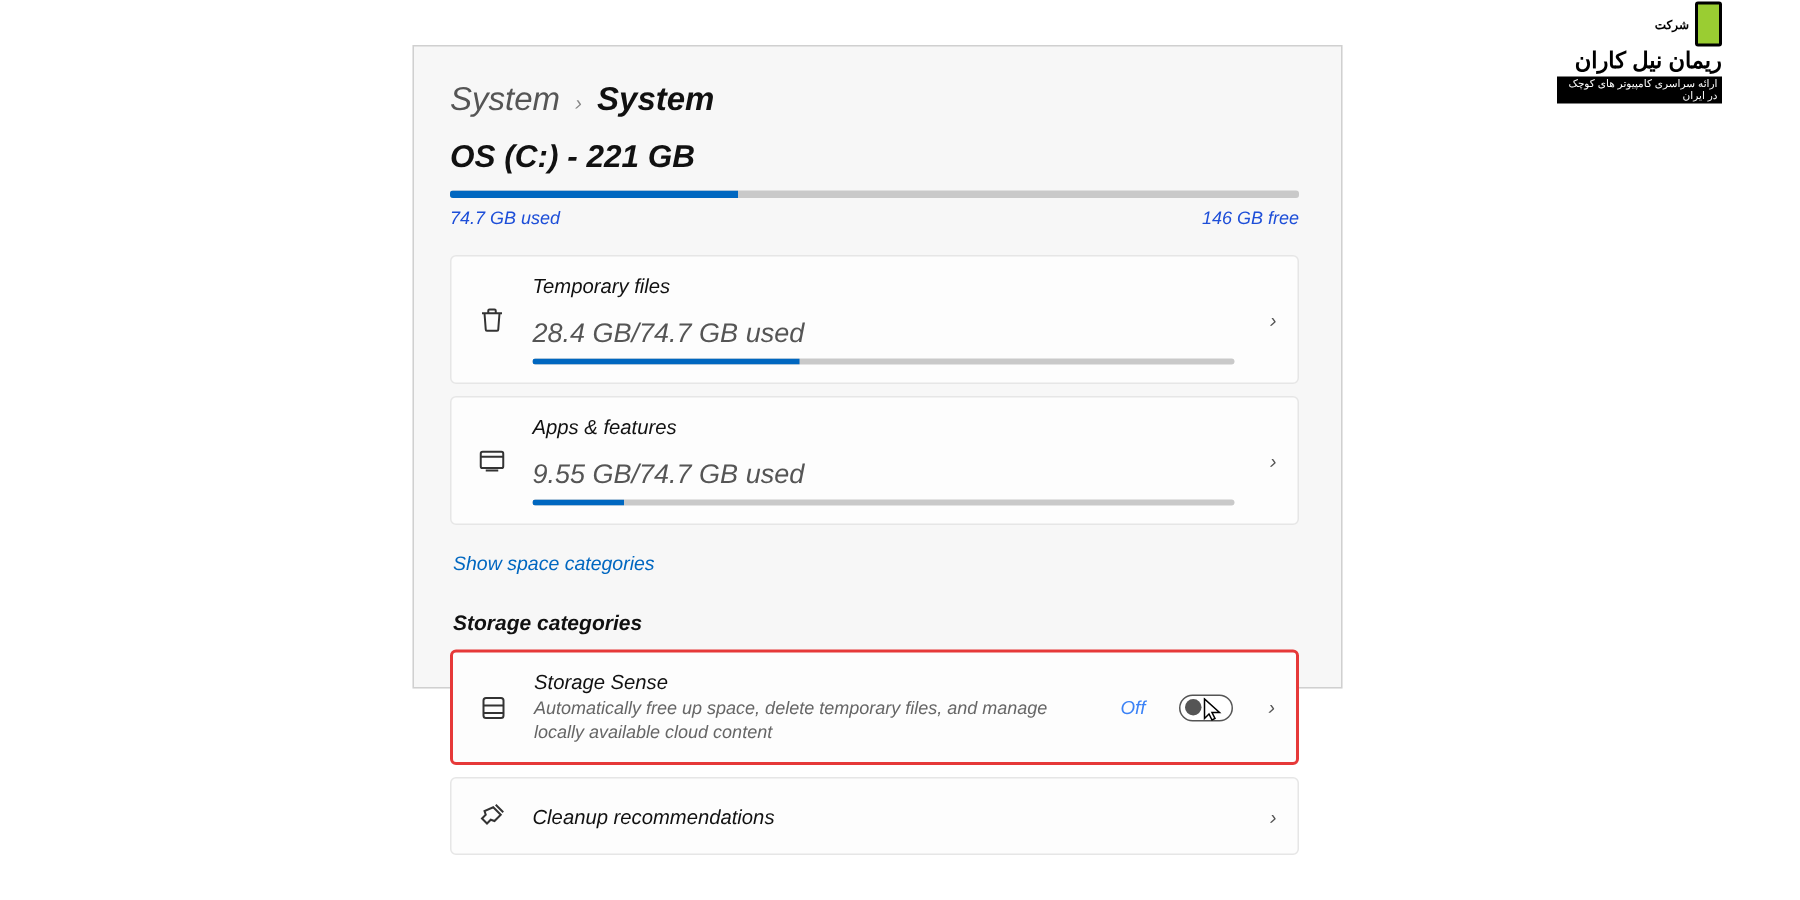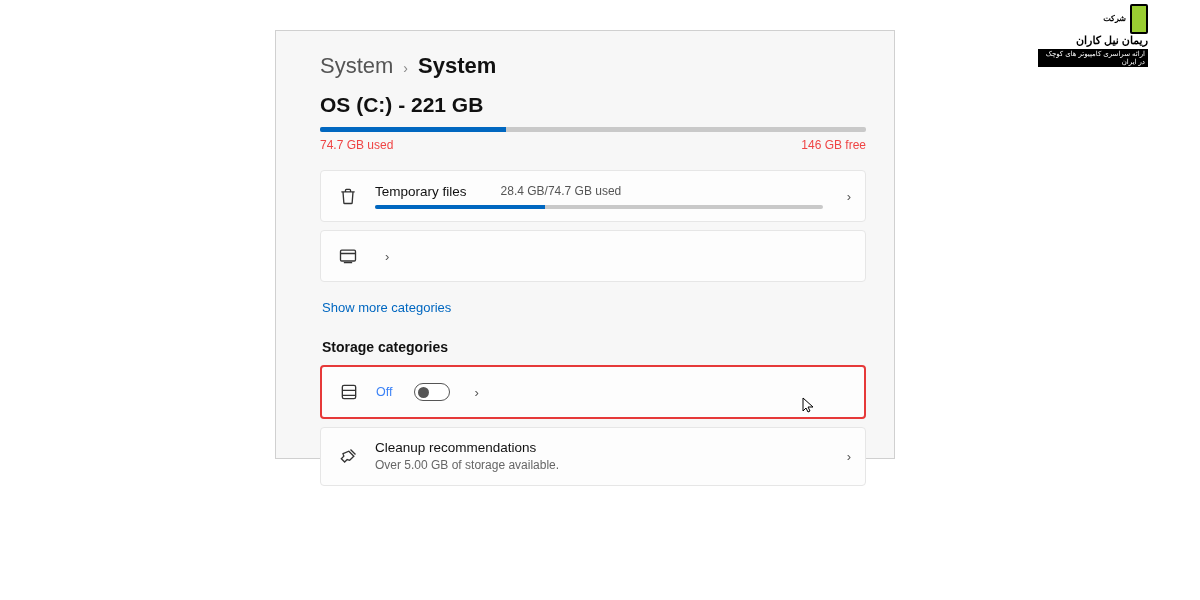--- a/index.html
+++ b/index.html
@@ -12,64 +12,65 @@
     overflow: hidden;
   }
   .panel {
     position: absolute;
     left: 275px;
     top: 30px;
     width: 620px;
     height: 429px;
     border: 1px solid #d0d0d0;
     background: #f7f7f7;
-    padding: 22px 28px 18px 44px;
+    padding: 22px 28px 18px 24px;
+    font-style: italic;
   }
   .breadcrumb {
     display: flex;
     align-items: baseline;
     gap: 10px;
     font-size: 22px;
     color: #555;
     margin-bottom: 14px;
   }
   .breadcrumb .current { color: #111; font-weight: 600; }
   .breadcrumb .sep { color: #888; font-size: 14px; }
   .drive-title { font-size: 21px; font-weight: 600; color: #111; margin-bottom: 10px; }
   .bar-outer {
     width: 100%; height: 5px; background: #c9c9c9; border-radius: 2px; overflow: hidden;
   }
   .bar-inner { height: 100%; background: #0067c0; }
   .bar-labels {
-    display: flex; justify-content: space-between; font-size: 12px; color: #ef4444; margin-top: 6px;
+    display: flex; justify-content: space-between; font-size: 12px; color: #1d4ed8; margin-top: 6px;
     margin-bottom: 18px;
   }
   .card {
     background: #fdfdfd;
     border: 1px solid #e6e6e6;
     border-radius: 4px;
     padding: 12px 14px;
     display: flex;
     align-items: center;
     gap: 14px;
     margin-bottom: 8px;
   }
   .card .icon-slot {
     width: 26px; height: 26px; display:flex; align-items:center; justify-content:center;
     color: #333;
   }
   .card-body { flex: 1; }
   .card-title { font-size: 13.5px; color: #111; }
   .card-sub { font-size: 12px; color: #666; margin-top: 2px; line-height: 1.35; }
-  .card-right { font-size: 12px; color: #555; white-space: nowrap; margin-left: 20px; }
+  .card-right { font-size: 18px; color: #555; white-space: nowrap; }
   .chevron { color: #555; font-size: 13px; margin-left: 10px; }
   .mini-bar-outer { width: 100%; height: 4px; background: #c9c9c9; border-radius:2px; overflow:hidden; margin-top: 6px; }
   .mini-bar-inner { height:100%; background:#0067c0; }
   .card-usage-row {
-    display:flex; align-items:flex-start; justify-content:flex-start; gap: 14px;
+    display:flex; align-items:flex-start; justify-content:center; gap: 14px; flex-direction: column;
   }
   .link { color: #0067c0; font-size: 13px; margin: 10px 0 18px 2px; display:inline-block; cursor:pointer; }
   .section-title { font-size: 14px; font-weight: 600; color:#111; margin: 6px 0 10px 2px; }
   .highlight { border: 2px solid #e63939 !important; }
   .toggle {
     width: 36px; height: 18px; border-radius: 10px; border: 1px solid #555; position: relative;
     background: #fff; display:inline-block; vertical-align: middle;
   }
   .toggle .knob {
     width: 11px; height: 11px; border-radius: 50%; background: #555; position:absolute;
@@ -79,21 +80,21 @@
   .cursor-arrow {
     position:absolute; font-size: 13px; color:#000; pointer-events:none;
   }
   .watermark {
     position:absolute; top: 12px; right: 52px; width: 110px; height: 46px;
     display:flex; flex-direction:column; align-items:flex-end; justify-content:center;
     font-family: Tahoma, sans-serif;
   }
   .watermark .row1 { display:flex; align-items:center; gap:4px; }
   .watermark .badge { width:18px; height:30px; background:#9acd32; border:2px solid #000; border-radius:2px; }
-  .watermark .txt { font-size:11px; font-weight:700; color:#000; direction:rtl; }
+  .watermark .txt { font-size:15px; font-weight:700; color:#000; direction:rtl; }
   .watermark .sub { font-size:7px; background:#000; color:#fff; padding:1px 3px; margin-top:2px; direction:rtl; }
   svg { display:block; }
 </style>
 </head>
 <body>
 
 <div class="panel">
 
   <div class="breadcrumb">
     <span>System</span>
@@ -131,34 +132,47 @@
   </div>
 
   
   <div class="card">
     <div class="icon-slot">
       <svg width="20" height="20" viewBox="0 0 24 24" fill="none" stroke="#333" stroke-width="1.6">
         <rect x="3" y="5" width="18" height="13" rx="1.5"></rect>
           <path d="M3 9h18M7 20h10"></path>
       </svg>
     </div>
-    <span class="chevron">›</span>
-  </div>
-
-  <a class="link">Show more categories</a>
+    <div class="card-body">
+      <div class="card-usage-row">
+        <div class="card-title">Apps &amp; features</div>
+        <div class="card-right">9.55 GB/74.7 GB used</div>
+      </div>
+      <div class="mini-bar-outer">
+        <div class="mini-bar-inner" style="width:13%"></div>
+      </div>
+    </div>
+    <span class="chevron">›</span>
+  </div>
+
+  <a class="link">Show space categories</a>
 
   <div class="section-title">Storage categories</div>
 
   
   <div class="card highlight" style="position:relative;">
     <div class="icon-slot">
       <svg width="20" height="20" viewBox="0 0 24 24" fill="none" stroke="#333" stroke-width="1.6">
         <rect x="4" y="4" width="16" height="16" rx="2"></rect>
           <path d="M4 10h16M4 16h16"></path>
       </svg>
+    </div>
+    <div class="card-body">
+      <div class="card-title">Storage Sense</div>
+      <div class="card-sub">Automatically free up space, delete temporary files, and manage locally available cloud content</div>
     </div>
     <span class="toggle-label">Off</span>
     <span class="toggle">
         <span class="knob"></span>
       </span>
     <span class="chevron">›</span>
     <span class="cursor-arrow" style="right:48px; top:30px;">
       <svg width="14" height="16" viewBox="0 0 14 16">
           <path d="M1 1l0 13 3-3 2 4 2-1-2-4 5 0z" fill="#fff" stroke="#000" stroke-width="1"></path>
         </svg>
@@ -167,21 +181,20 @@
 
   
   <div class="card">
     <div class="icon-slot">
       <svg width="20" height="20" viewBox="0 0 24 24" fill="none" stroke="#333" stroke-width="1.6">
         <path d="M15 3l6 6M13 5l6 6-5 5-3-1-3 3-4-4 3-3-1-3z"></path>
       </svg>
     </div>
     <div class="card-body">
       <div class="card-title">Cleanup recommendations</div>
-      <div class="card-sub">Over 5.00 GB of storage available.</div>
     </div>
     <span class="chevron">›</span>
   </div>
 
 </div>
 
 <div class="watermark">
   <div class="row1">
     <span class="txt" style="font-size:8px;text-align:center;">شرکت</span>
     <span class="badge"></span>

